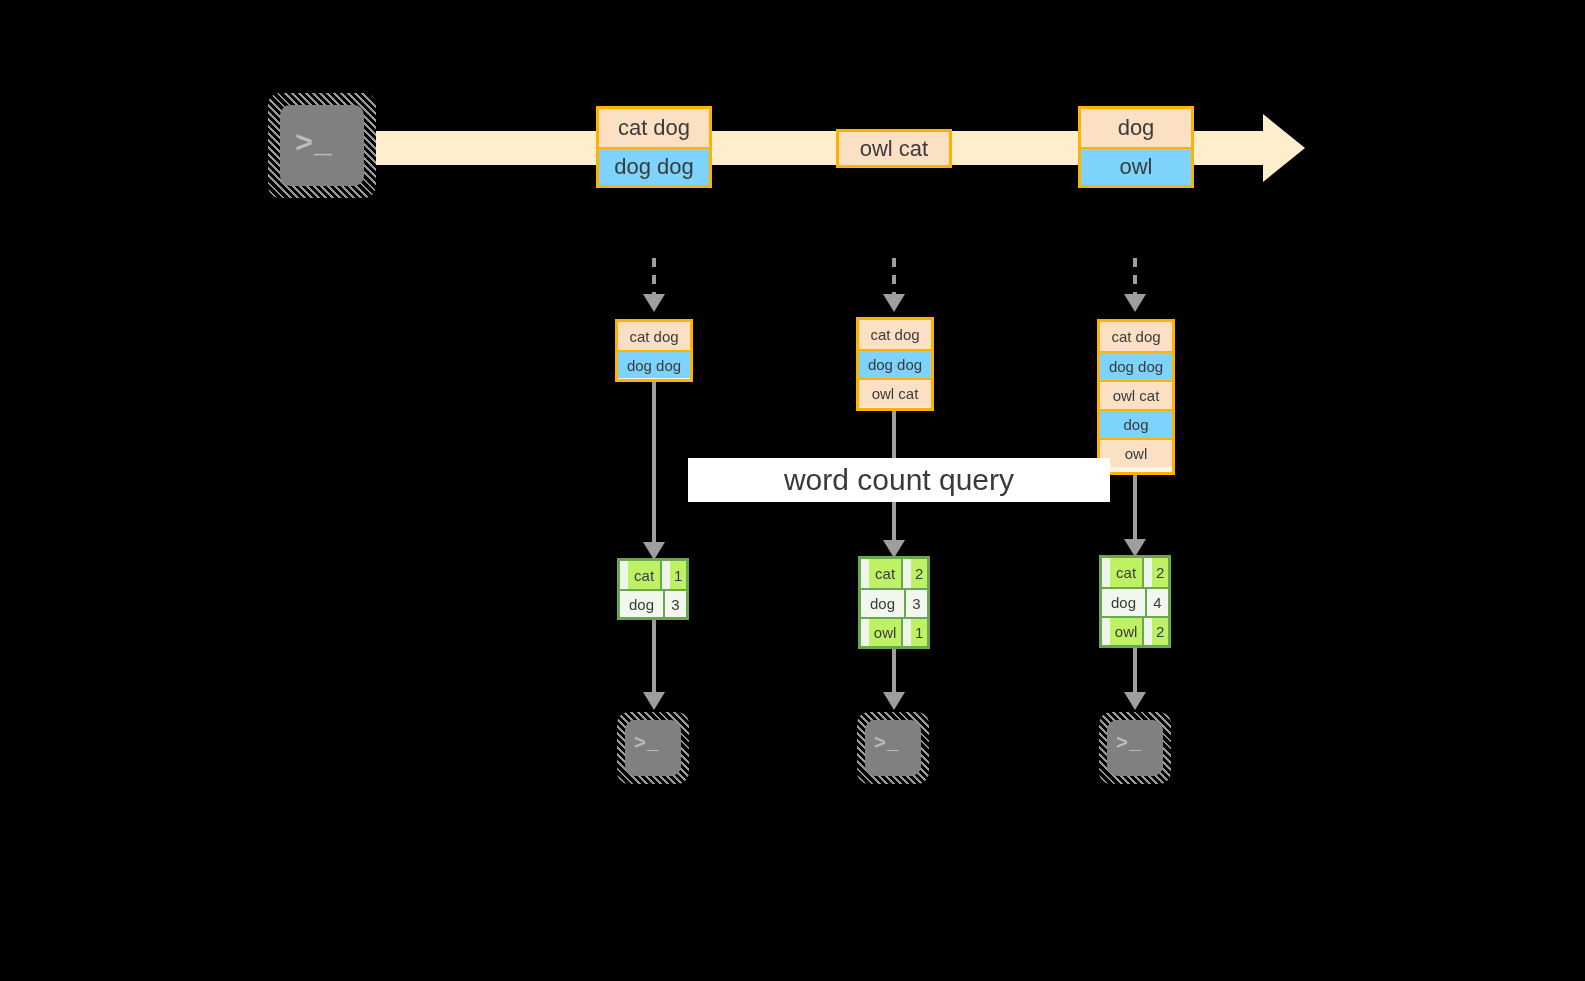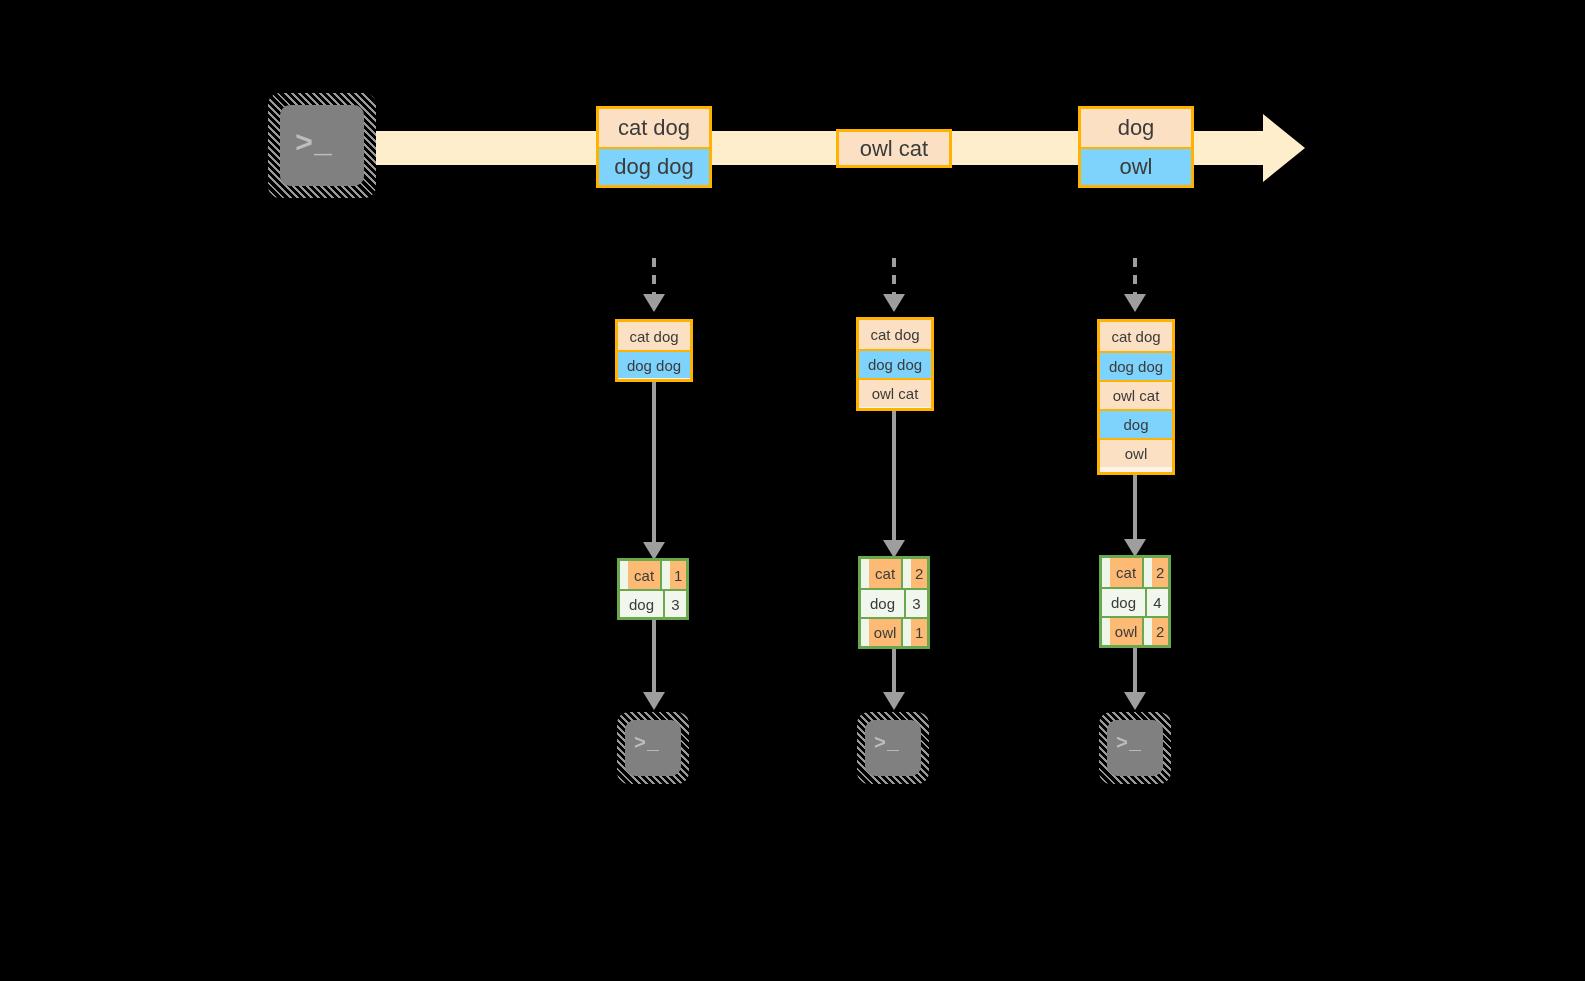--- a/index.html
+++ b/index.html
@@ -39,21 +39,21 @@
   .orow+.orow{border-top:2px solid #ffb300;}
 
   
   .gbox{position:absolute;border:3px solid #6aa84f;box-sizing:border-box;
         background:#eef5e9;}
   .grow{display:flex;box-sizing:border-box;}
   .grow+.grow{border-top:2px solid #6aa84f;}
   .gcell{box-sizing:border-box;display:flex;align-items:center;
          justify-content:center;color:#3b3b3b;background:#f2f7ee;}
   .gcell.k{border-right:2px solid #6aa84f;}
-  .grow.dark .gcell{background:#fdba74;margin-left:8px;}
+  .grow.dark .gcell{background:#bef264;margin-left:8px;}
 
   
   .vline{position:absolute;background:#9e9e9e;width:4px;}
   .vdash{position:absolute;width:4px;
     background:repeating-linear-gradient(to bottom,
       #9e9e9e 0px,#9e9e9e 9px,transparent 9px,transparent 17px);}
   .vhead{position:absolute;width:0;height:0;
     border-left:11px solid transparent;border-right:11px solid transparent;
     border-top:18px solid #9e9e9e;}
 
@@ -188,14 +188,15 @@
 
   <div class="vline" style="left:1133px;top:648px;height:48px;"></div>
   <div class="vhead" style="left:1124px;top:692px;"></div>
 
   <div class="term" style="left:1099px;top:712px;width:72px;height:72px;">
     <div class="hatch"></div>
     <div class="face" style="left:8px;top:8px;right:8px;bottom:8px;"></div>
     <div class="glyph" style="left:17px;top:22px;font-size:20px;">&gt;_</div>
   </div>
 
+  <div class="qlabel" style="left:688px;top:458px;width:422px;height:44px;font-size:30px;">word count query</div>
 
 </div>
 
 </body></html>

